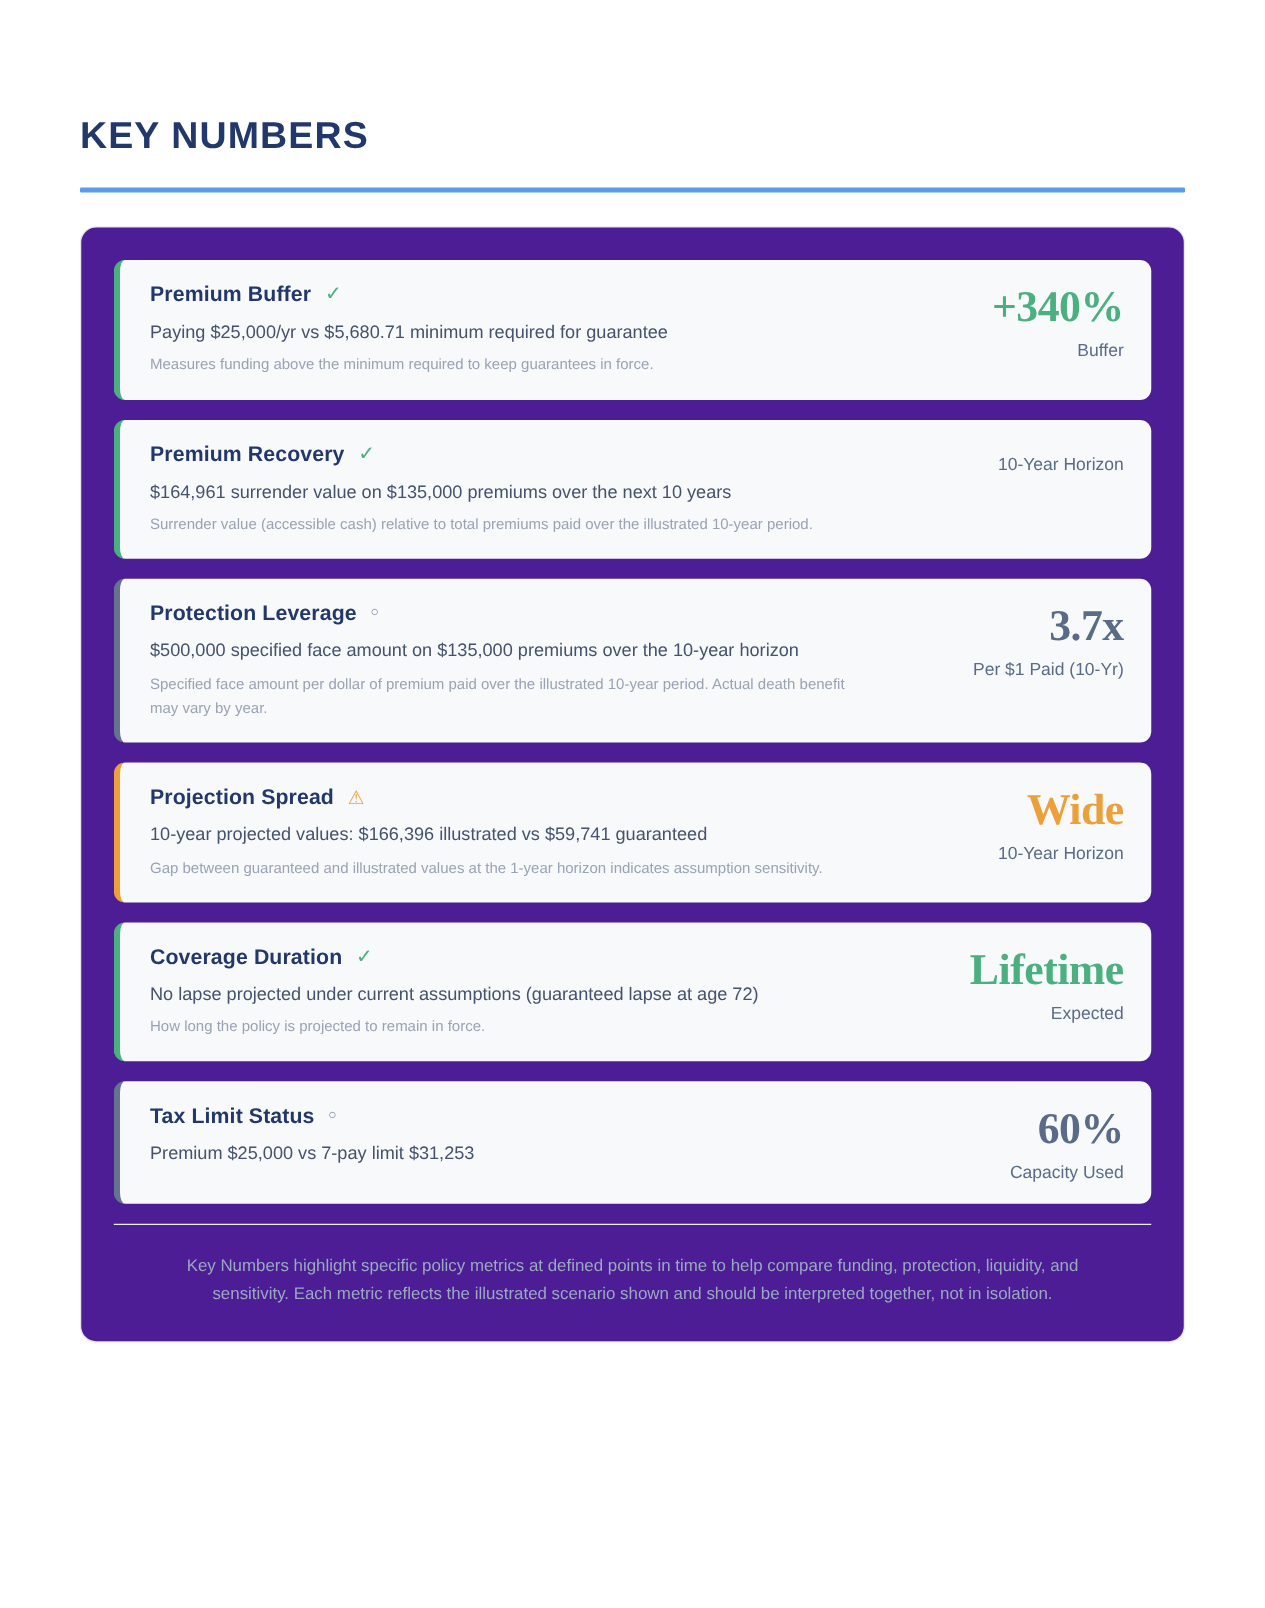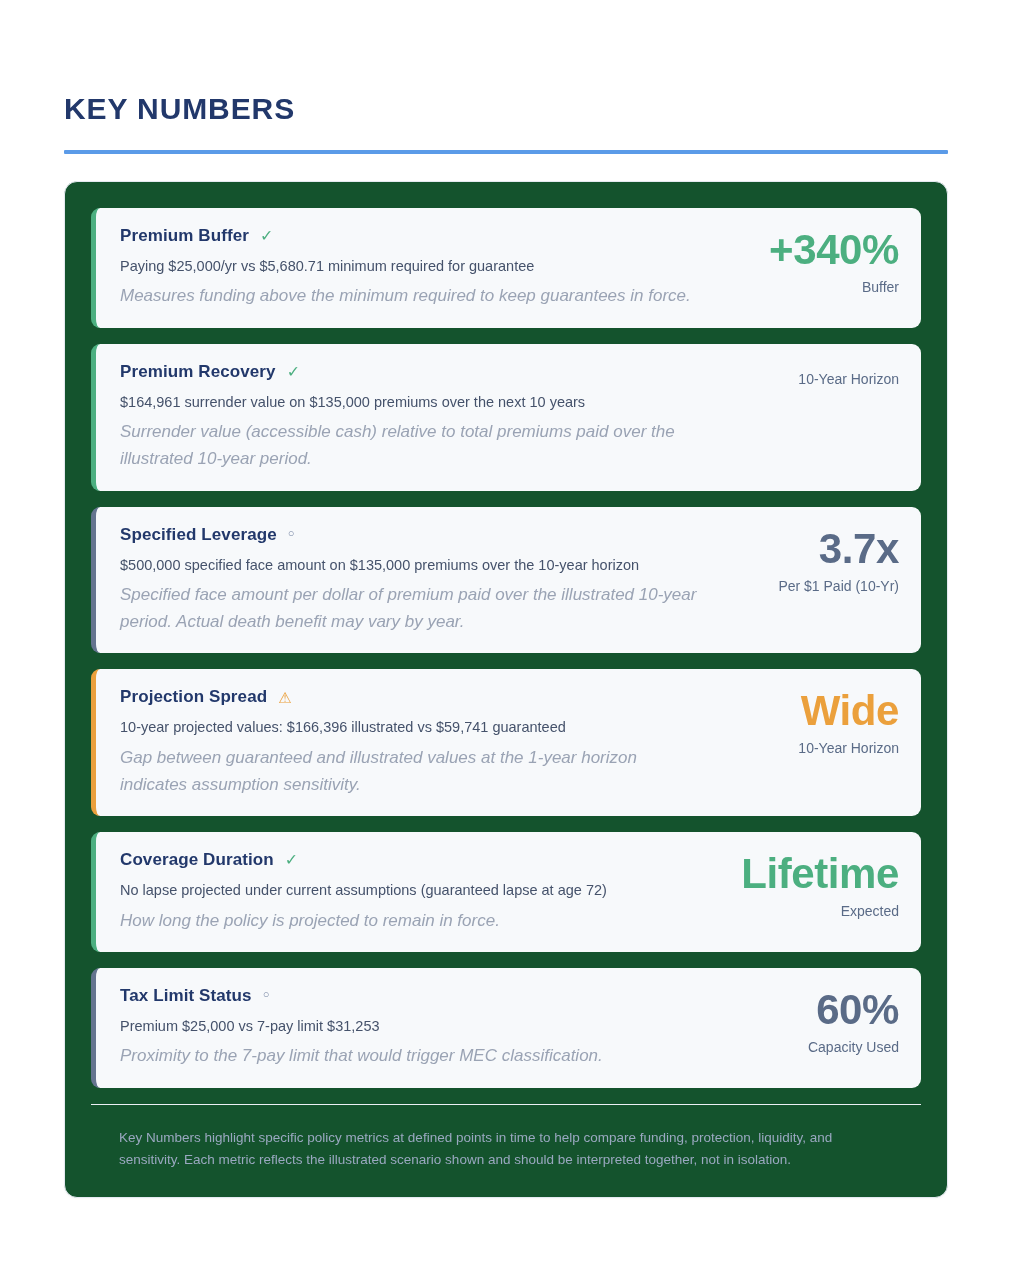--- a/index.html
+++ b/index.html
@@ -35,21 +35,21 @@
     height: 4px;
     background: #5b9be8;
     border-radius: 1px;
     margin-bottom: 27px;
   }
 
   
   .panel {
     border: 1px solid #e4e9f0;
     border-radius: 13px;
-    background: #14532d;
+    background: #4c1d95;
     padding: 26px 26px 0 26px;
     box-shadow: 0 1px 2px rgba(30,45,80,0.035);
   }
 
   
   .metric {
     display: flex;
     align-items: flex-start;
     background: #f7f9fb;
     border-radius: 9px;
@@ -99,40 +99,40 @@
 
   .metric-detail {
     font-size: 14.5px;
     color: #45526b;
     line-height: 1.55;
     margin-bottom: 5px;
     max-width: 580px;
   }
 
   .metric-note {
-    font-size: 17px;
-    font-style: italic;
+    font-size: 12px;
     color: #9aa3b4;
     line-height: 1.6;
     max-width: 580px;
   }
 
   .metric-right {
     flex: 0 0 auto;
     text-align: right;
     min-width: 168px;
     padding-top: 2px;
   }
 
   .metric-value {
-    font-size: 42px;
+    font-size: 35px;
     font-weight: bold;
     line-height: 1.05;
     letter-spacing: -0.4px;
     white-space: nowrap;
+    font-family: Liberation Serif, serif;
   }
   .metric-value.green { color: #4caf80; }
   .metric-value.slate { color: #5a6b87; }
   .metric-value.amber { color: #eba03c; }
 
   .metric-unit {
     font-size: 14px;
     color: #5a6b87;
     margin-top: 7px;
     white-space: nowrap;
@@ -141,21 +141,21 @@
   
   .panel-footer {
     border-top: 1px solid #eceff4;
     margin-top: 14px;
     padding: 22px 28px 26px 28px;
   }
 
   .footer-text {
     font-size: 13.5px;
     color: #9aa8c0;
-    text-align: left;
+    text-align: center;
     line-height: 1.65;
   }
 </style>
 </head>
 <body>
 
 <div class="page">
 
   <div class="page-title">KEY NUMBERS</div>
 
@@ -187,21 +187,21 @@
             <div class="metric-detail">$164,961 surrender value on $135,000 premiums over the next 10 years</div>
             <div class="metric-note">Surrender value (accessible cash) relative to total premiums paid over the illustrated 10-year period.</div>
           </div>
           <div class="metric-right">
             <div class="metric-unit">10-Year Horizon</div>
           </div>
         </div>
         <div class="metric accent-slate">
           <div class="metric-left">
             <div class="metric-head">
-              <span class="metric-label">Specified Leverage</span>
+              <span class="metric-label">Protection Leverage</span>
               <span class="status-icon neutral">○</span>
             </div>
             <div class="metric-detail">$500,000 specified face amount on $135,000 premiums over the 10-year horizon</div>
             <div class="metric-note">Specified face amount per dollar of premium paid over the illustrated 10-year period. Actual death benefit may vary by year.</div>
           </div>
           <div class="metric-right">
             <div class="metric-value slate">3.7x</div>
             <div class="metric-unit">Per $1 Paid (10-Yr)</div>
           </div>
         </div>
@@ -233,21 +233,20 @@
             <div class="metric-unit">Expected</div>
           </div>
         </div>
         <div class="metric accent-slate">
           <div class="metric-left">
             <div class="metric-head">
               <span class="metric-label">Tax Limit Status</span>
               <span class="status-icon neutral">○</span>
             </div>
             <div class="metric-detail">Premium $25,000 vs 7-pay limit $31,253</div>
-            <div class="metric-note">Proximity to the 7-pay limit that would trigger MEC classification.</div>
           </div>
           <div class="metric-right">
             <div class="metric-value slate">60%</div>
             <div class="metric-unit">Capacity Used</div>
           </div>
         </div>
       </div>
 
     <div class="panel-footer">
       <div class="footer-text">Key Numbers highlight specific policy metrics at defined points in time to help compare funding, protection, liquidity, and sensitivity. Each metric reflects the illustrated scenario shown and should be interpreted together, not in isolation.</div>

